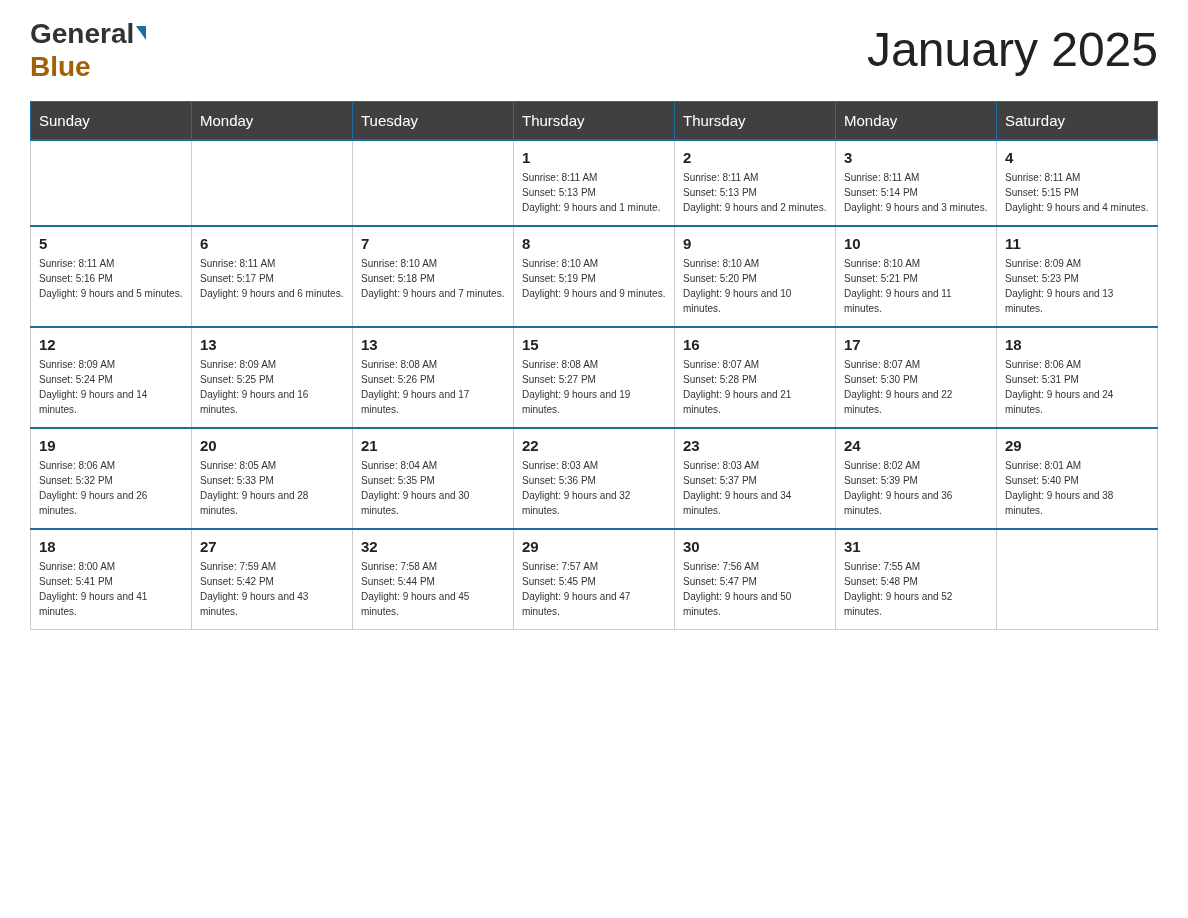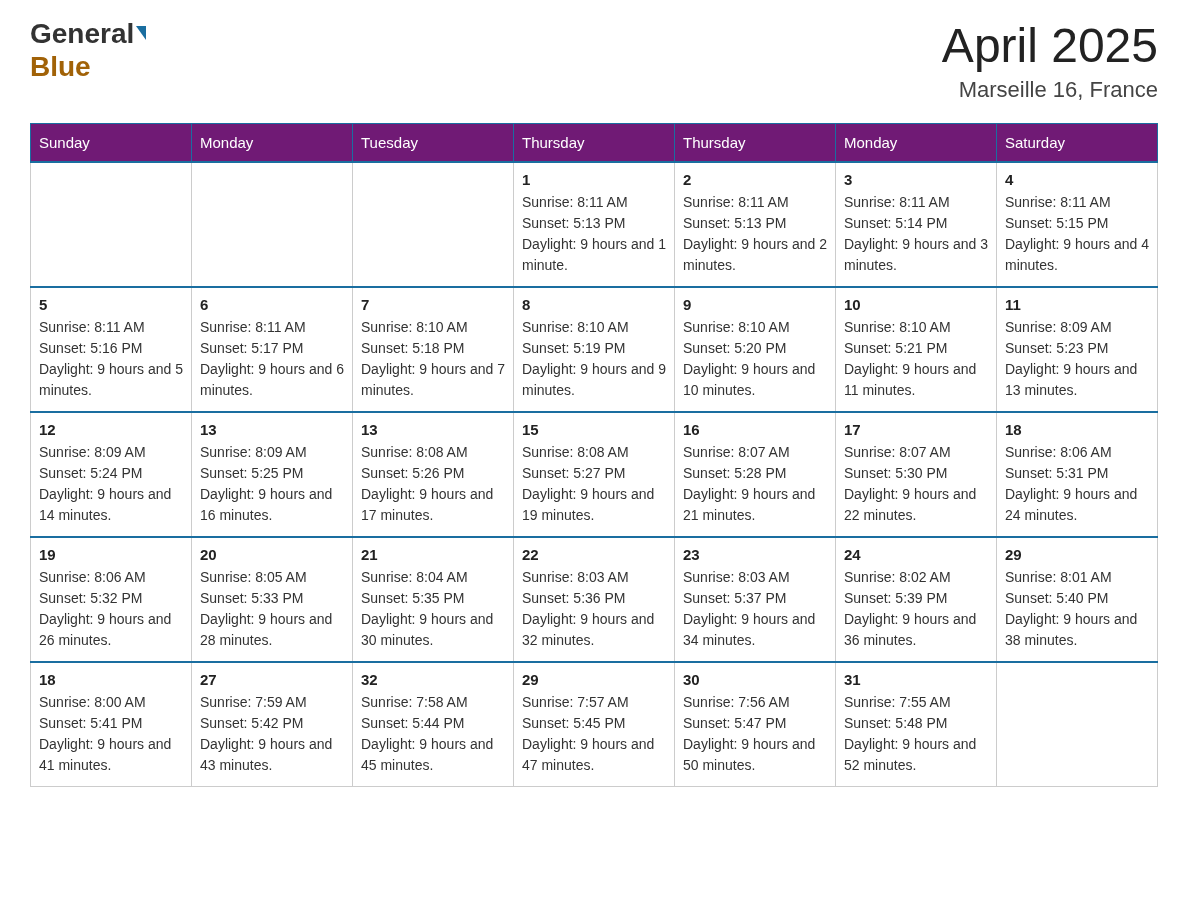--- a/index.html
+++ b/index.html
@@ -7,21 +7,21 @@
       font-family: Arial, sans-serif;
       background: #fff;
       color: #333;
       width: 1188px;
       min-height: 918px;
       padding: 20px 30px;
     }
     .header {
       display: flex;
       justify-content: space-between;
-      align-items: flex-start;
+      align-items: center;
       margin-bottom: 20px;
     }
     .logo {
       display: flex;
       flex-direction: column;
       align-items: flex-start;
     }
     .logo-general {
       font-size: 28px;
       font-weight: bold;
@@ -61,21 +61,21 @@
       color: #444;
       font-weight: normal;
       margin-top: 4px;
     }
     .calendar {
       width: 100%;
       border-collapse: collapse;
       font-size: 13px;
     }
     .calendar thead tr th {
-      background-color: #701a75;
+      background-color: #404040;
       color: #fff;
       padding: 10px 8px;
       text-align: left;
       font-weight: normal;
       font-size: 15px;
       border: 1px solid #1a6ea0;
     }
     .calendar tbody tr td {
       vertical-align: top;
       padding: 8px 8px 10px 8px;
@@ -90,37 +90,36 @@
     }
     .day-number {
       font-size: 15px;
       font-weight: bold;
       color: #222;
       display: block;
       margin-bottom: 4px;
     }
     .day-info {
       color: #333;
-      font-size: 14px;
+      font-size: 10px;
       line-height: 1.5;
     }
   </style>
 </head>
 <body>
 
 <div class="header">
   <div class="logo">
     <div class="logo-general">
       General<span class="blue-arrow"></span>
     </div>
     <div class="logo-blue">Blue</div>
   </div>
   <div class="title-section">
-    <div class="month-title">April 2025</div>
-    <div class="location-title">Marseille 16, France</div>
+    <div class="month-title">January 2025</div>
   </div>
 </div>
 
 <table class="calendar">
   <thead>
     <tr>
     <th>Sunday</th>
         <th>Monday</th>
         <th>Tuesday</th>
         <th>Thursday</th>

